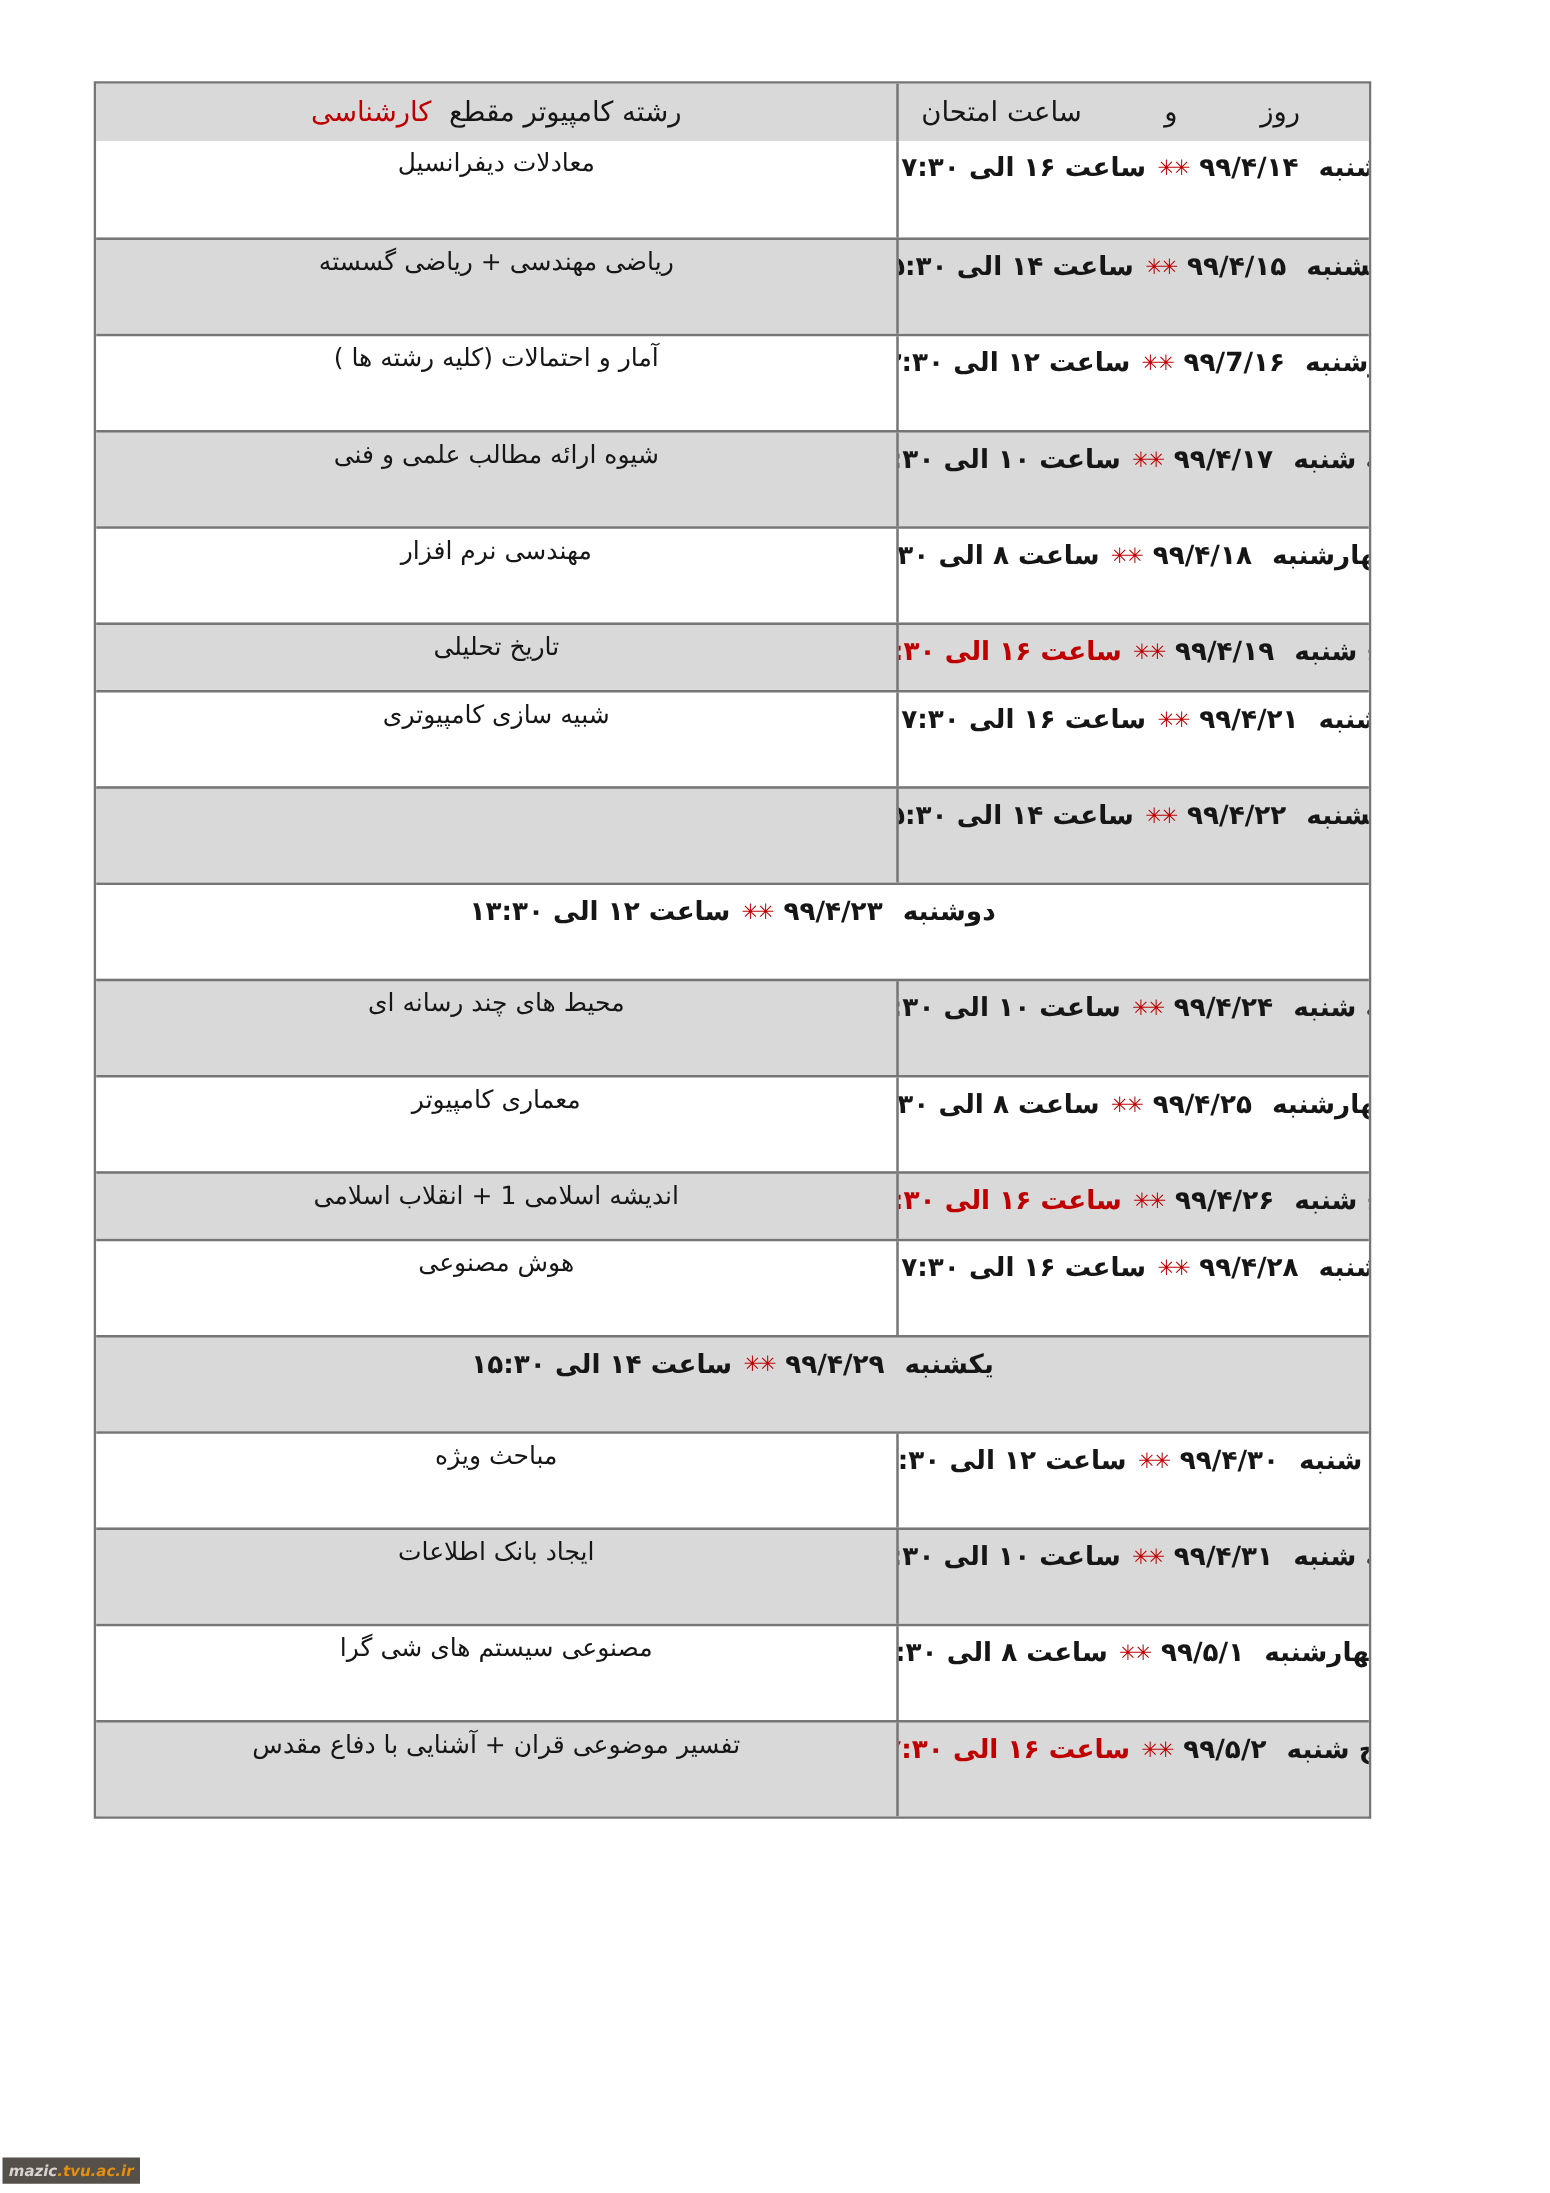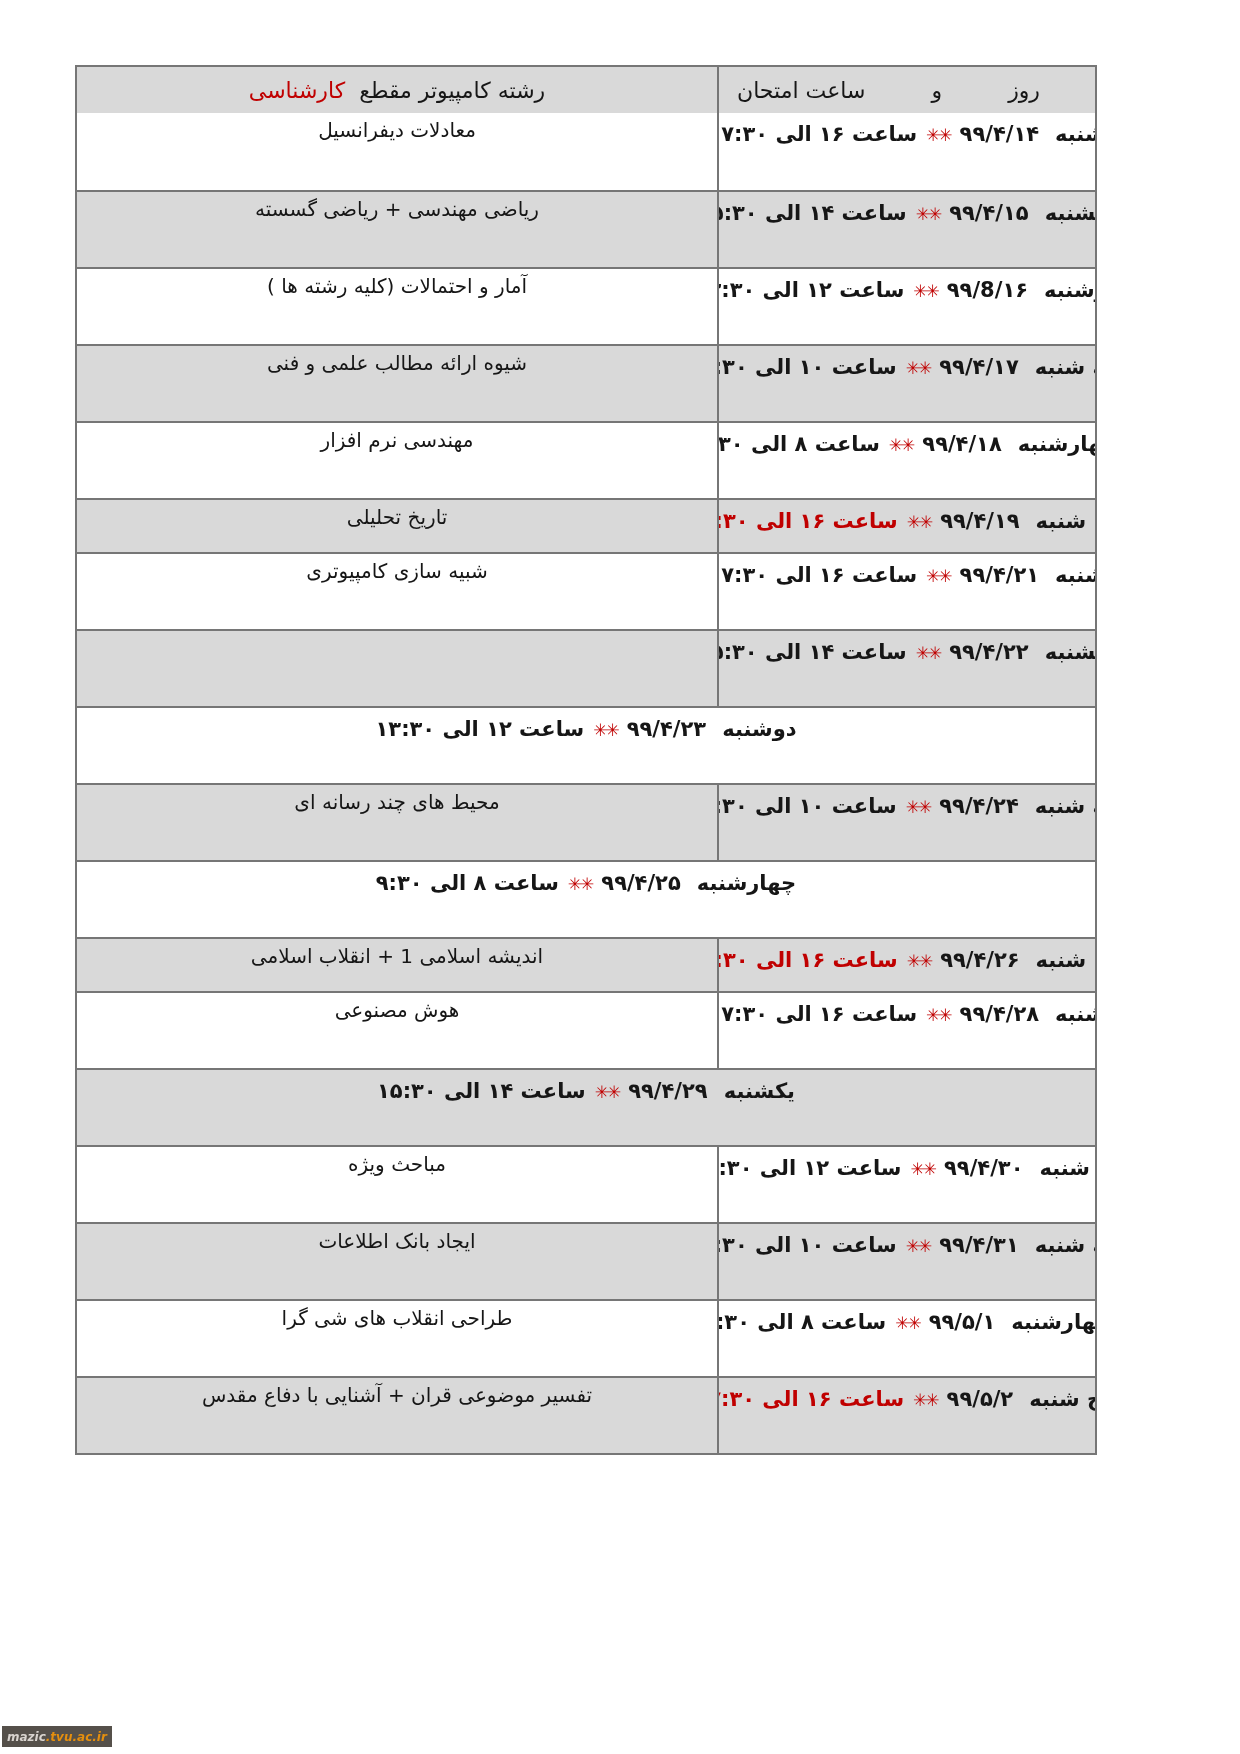--- a/index.html
+++ b/index.html
@@ -150,21 +150,21 @@
       <span class="time">ساعت ۱۴ الی ۱۵:۳۰</span>
     </div>
   </div>
 
   <div class="row">
     <div class="cell-left">
       <span class="course">آمار و احتمالات (کلیه رشته ها )</span>
     </div>
     <div class="cell-right">
       <span class="day">دوشنبه</span>
-      <span class="date">۹۹/8/۱۶</span>
+      <span class="date">۹۹/7/۱۶</span>
       <span class="stars">✳✳</span>
       <span class="time">ساعت ۱۲ الی ۱۳:۳۰</span>
     </div>
   </div>
 
   <div class="row shaded">
     <div class="cell-left">
       <span class="course">شیوه ارائه مطالب علمی و فنی</span>
     </div>
     <div class="cell-right">
@@ -238,20 +238,23 @@
     </div>
     <div class="cell-right">
       <span class="day">سه شنبه</span>
       <span class="date">۹۹/۴/۲۴</span>
       <span class="stars">✳✳</span>
       <span class="time">ساعت ۱۰ الی ۱۱:۳۰</span>
     </div>
   </div>
 
   <div class="row">
+    <div class="cell-left">
+      <span class="course">معماری کامپیوتر</span>
+    </div>
     <div class="cell-right">
       <span class="day">چهارشنبه</span>
       <span class="date">۹۹/۴/۲۵</span>
       <span class="stars">✳✳</span>
       <span class="time">ساعت ۸ الی ۹:۳۰</span>
     </div>
   </div>
 
   <div class="row shaded short time-red">
     <div class="cell-left">
@@ -305,21 +308,21 @@
     <div class="cell-right">
       <span class="day">سه شنبه</span>
       <span class="date">۹۹/۴/۳۱</span>
       <span class="stars">✳✳</span>
       <span class="time">ساعت ۱۰ الی ۱۱:۳۰</span>
     </div>
   </div>
 
   <div class="row">
     <div class="cell-left">
-      <span class="course">طراحی انقلاب های شی گرا</span>
+      <span class="course">مصنوعی سیستم های شی گرا</span>
     </div>
     <div class="cell-right">
       <span class="day">چهارشنبه</span>
       <span class="date">۹۹/۵/۱</span>
       <span class="stars">✳✳</span>
       <span class="time">ساعت ۸ الی ۹:۳۰</span>
     </div>
   </div>
 
   <div class="row shaded time-red">

